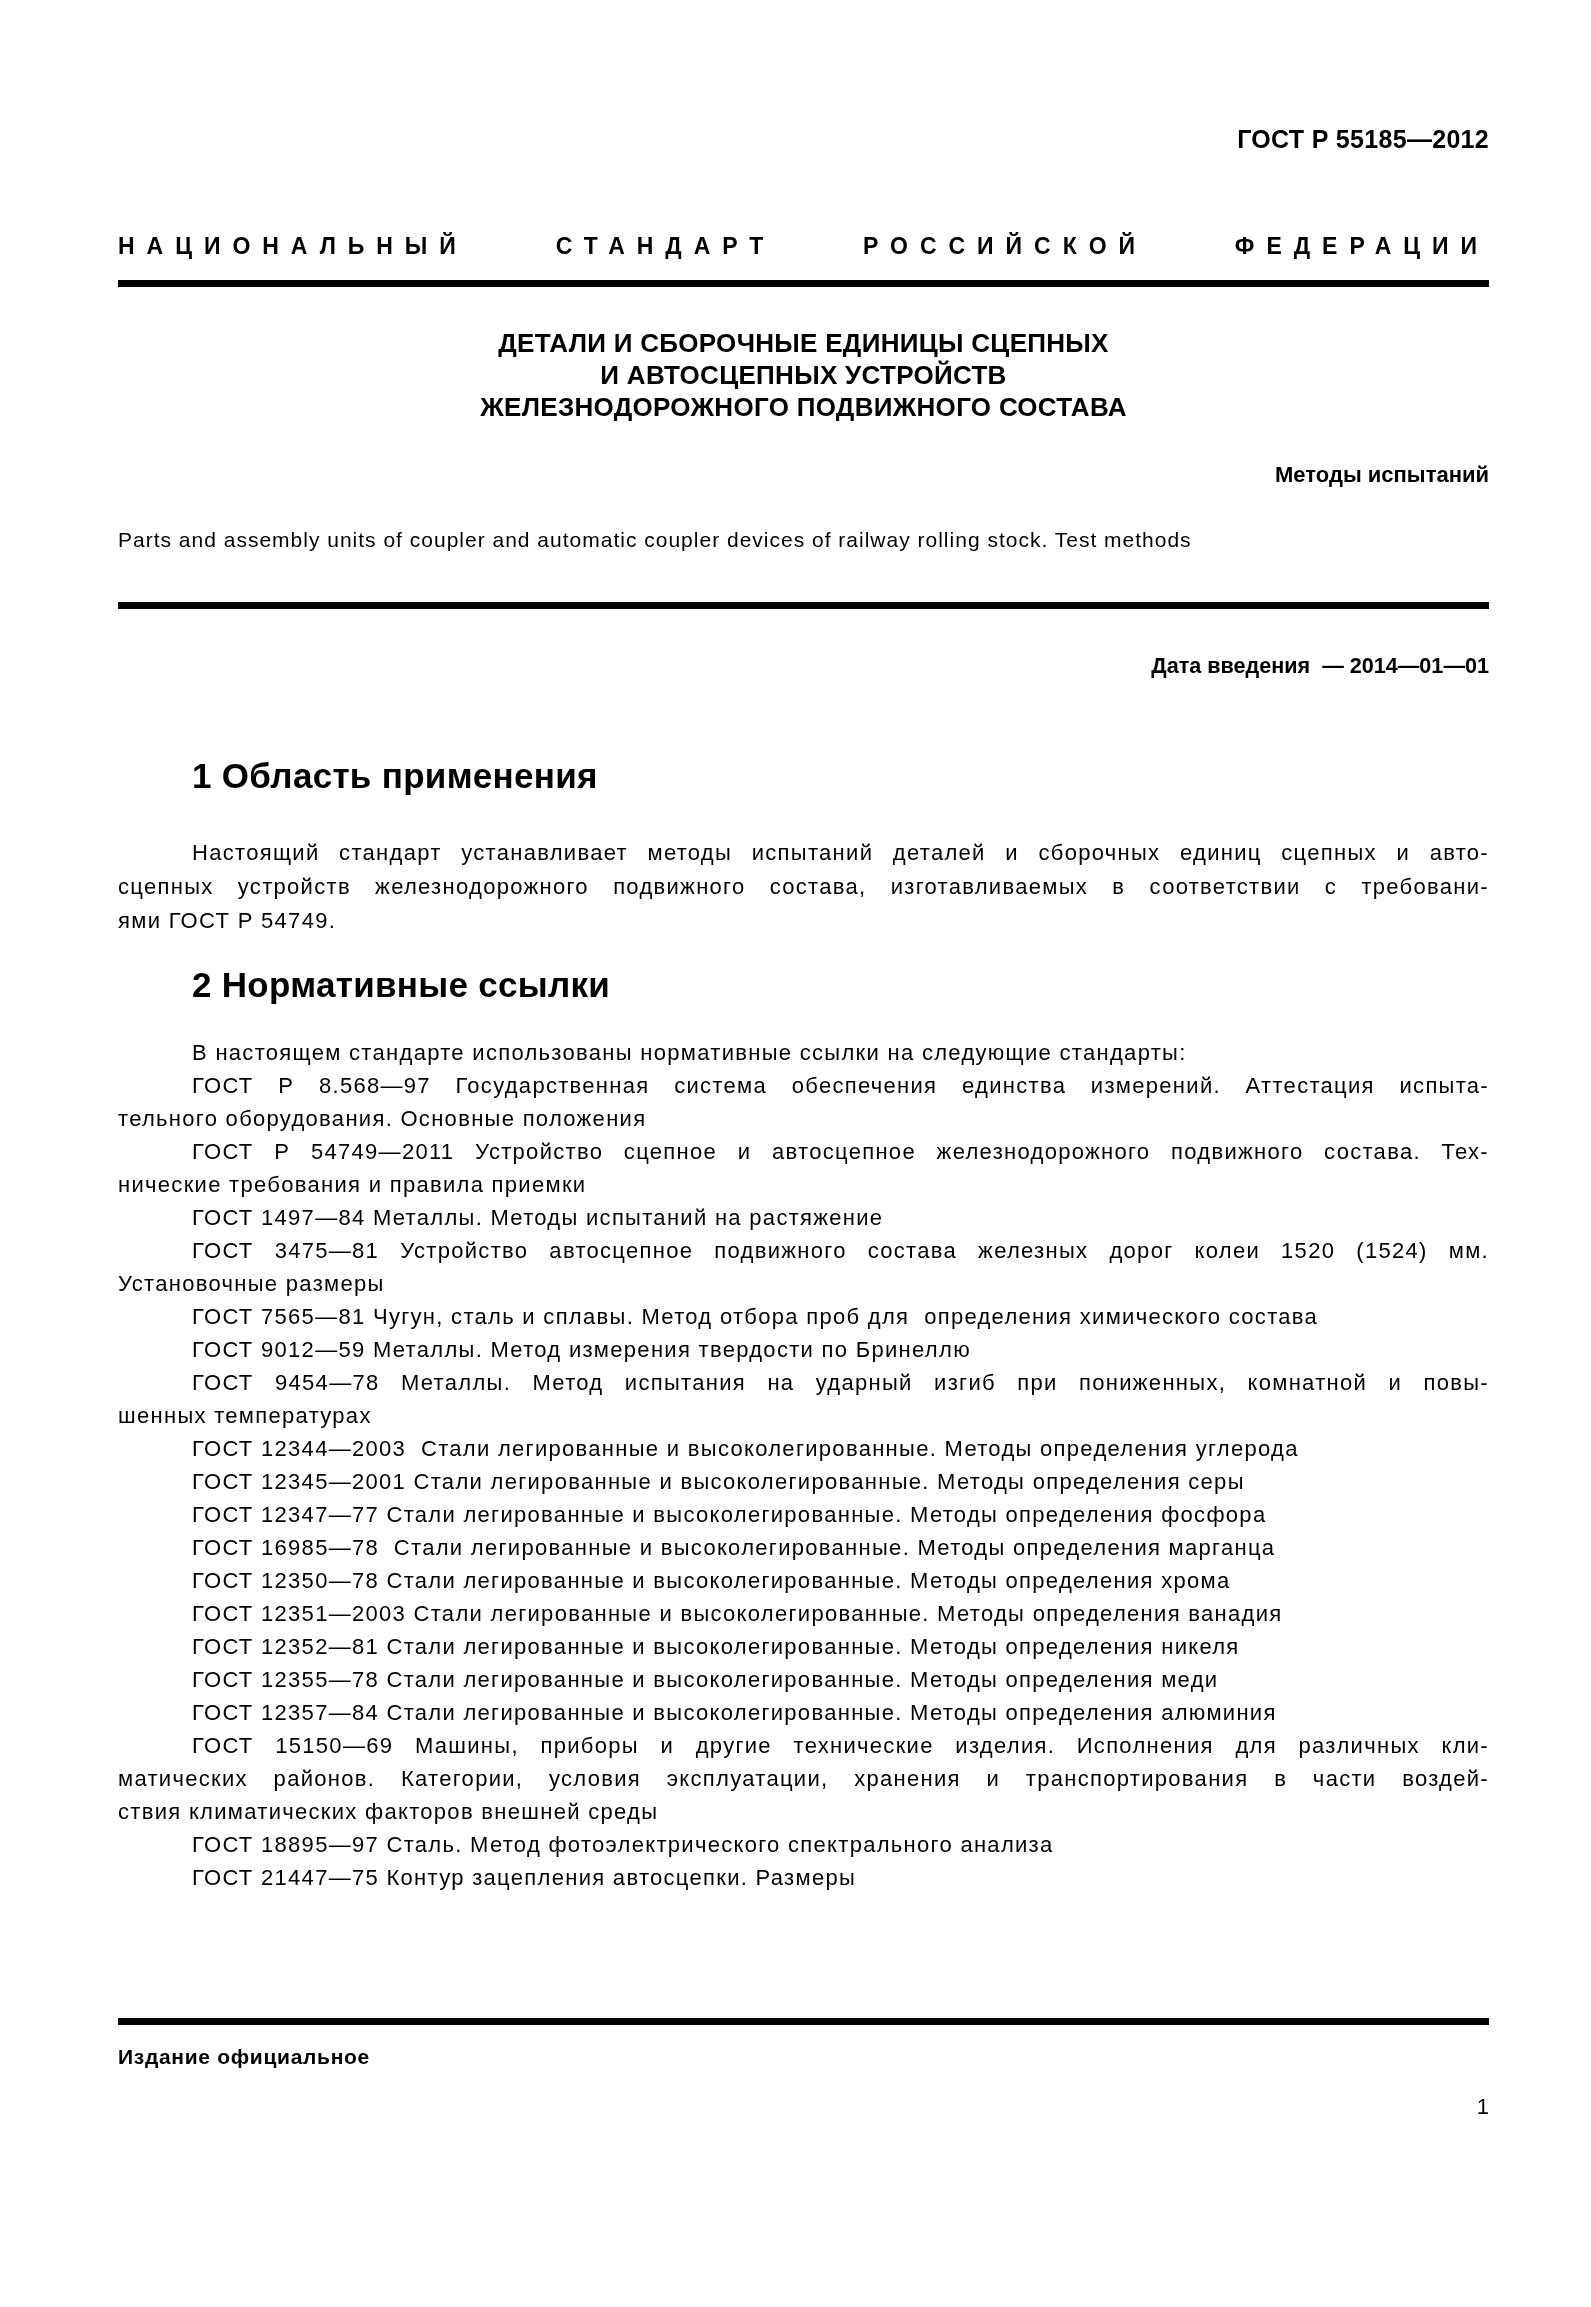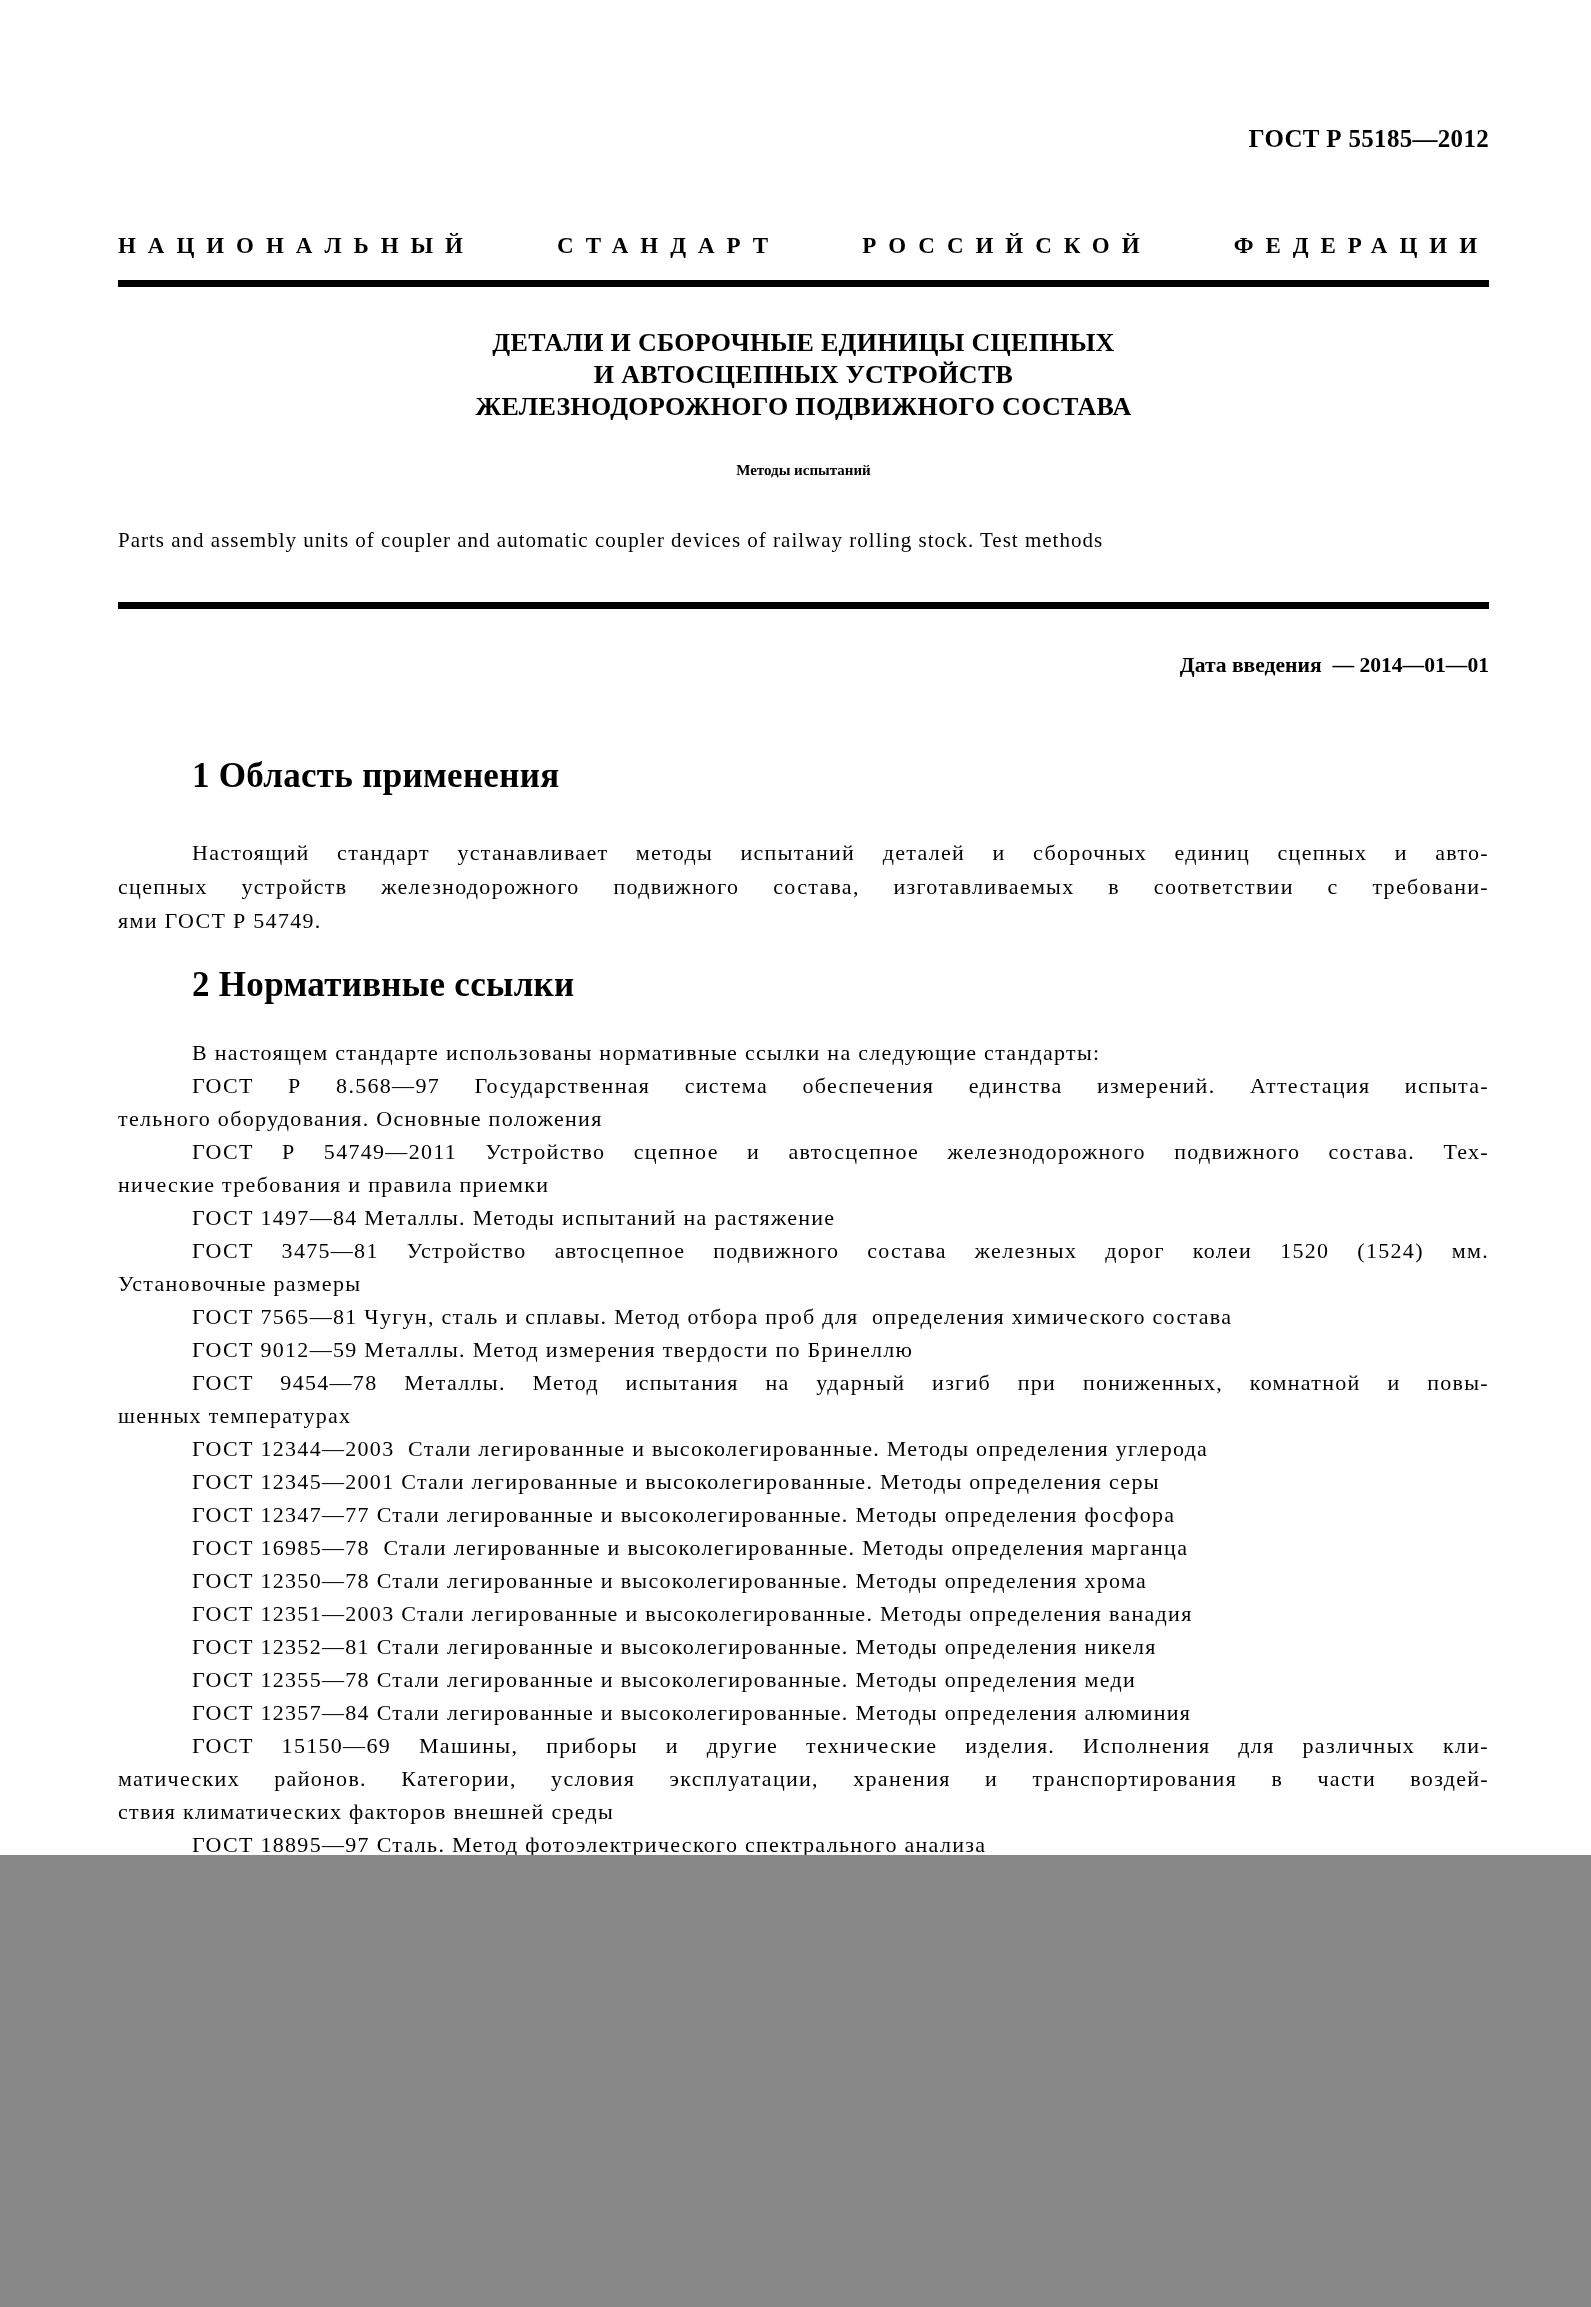--- a/index.html
+++ b/index.html
@@ -1,22 +1,22 @@
 <!DOCTYPE html>
 <html style="font-size:10.8px"><head>
 <meta charset="utf-8">
 <style>
   html, body { margin: 0; padding: 0; background: #888; }
   .page {
     position: relative;
     width: 1591px;
-    height: 1855px;
+    height: 2307px;
     background: #ffffff;
     color: #000000;
-    font-family: Liberation Serif, serif;
+    font-family: Liberation Sans, sans-serif;
     margin: 0 auto;
     overflow: hidden;
   }
   .col { position: absolute; left: 118px; width: 1371px; }
 
   .hdr {
     top: 125px;
     text-align: right;
     font-weight: bold;
     font-size: 25px;
@@ -38,23 +38,23 @@
   .title {
     top: 327px;
     text-align: center;
     font-weight: bold;
     font-size: 26px;
     line-height: 32px;
     letter-spacing: 0.3px;
   }
   .subtitle {
     top: 462px;
-    text-align: center;
+    text-align: right;
     font-weight: bold;
-    font-size: 15px;
+    font-size: 22px;
   }
   .entitle {
     top: 528px;
     font-size: 21px;
     letter-spacing: 1px;
   }
   .date {
     top: 653px;
     text-align: right;
     font-weight: bold;

